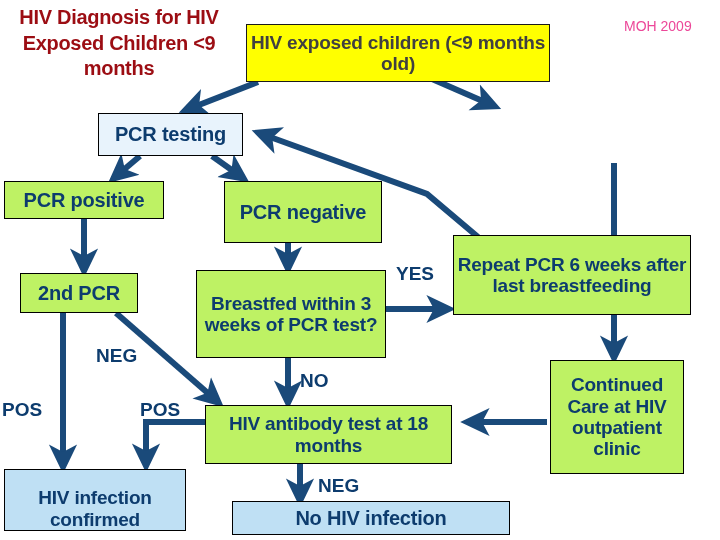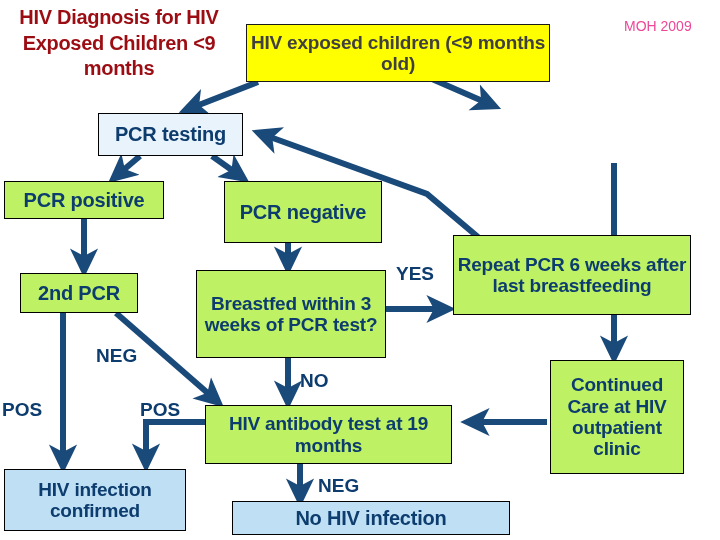--- a/index.html
+++ b/index.html
@@ -160,24 +160,24 @@
 
   <div class="node white" style="left:453px; top:235px; width:238px; height:80px; font-size:19px;">
     <span>Repeat PCR 6 weeks after last breastfeeding</span>
   </div>
 
   <div class="node white" style="left:550px; top:360px; width:134px; height:114px; font-size:19px;">
     <span>Continued Care at HIV outpatient clinic</span>
   </div>
 
   <div class="node white" style="left:205px; top:405px; width:247px; height:59px; font-size:19px;">
-    <span>HIV antibody test at 19 months</span>
+    <span>HIV antibody test at 18 months</span>
   </div>
 
-  <div class="node blue" style="left:4px; top:469px; width:182px; height:62px; font-size:19px;">
+  <div class="node blue" style="left:4px; top:469px; width:182px; height:62px; font-size:19px;align-items:flex-end;">
     <span>HIV infection confirmed</span>
   </div>
 
   <div class="node blue" style="left:232px; top:501px; width:278px; height:34px; font-size:20px;">
     <span>No HIV infection</span>
   </div>
 
   <div class="plain-text lbl-yes">YES</div>
   <div class="plain-text lbl-no">NO</div>
   <div class="plain-text lbl-neg1">NEG</div>

